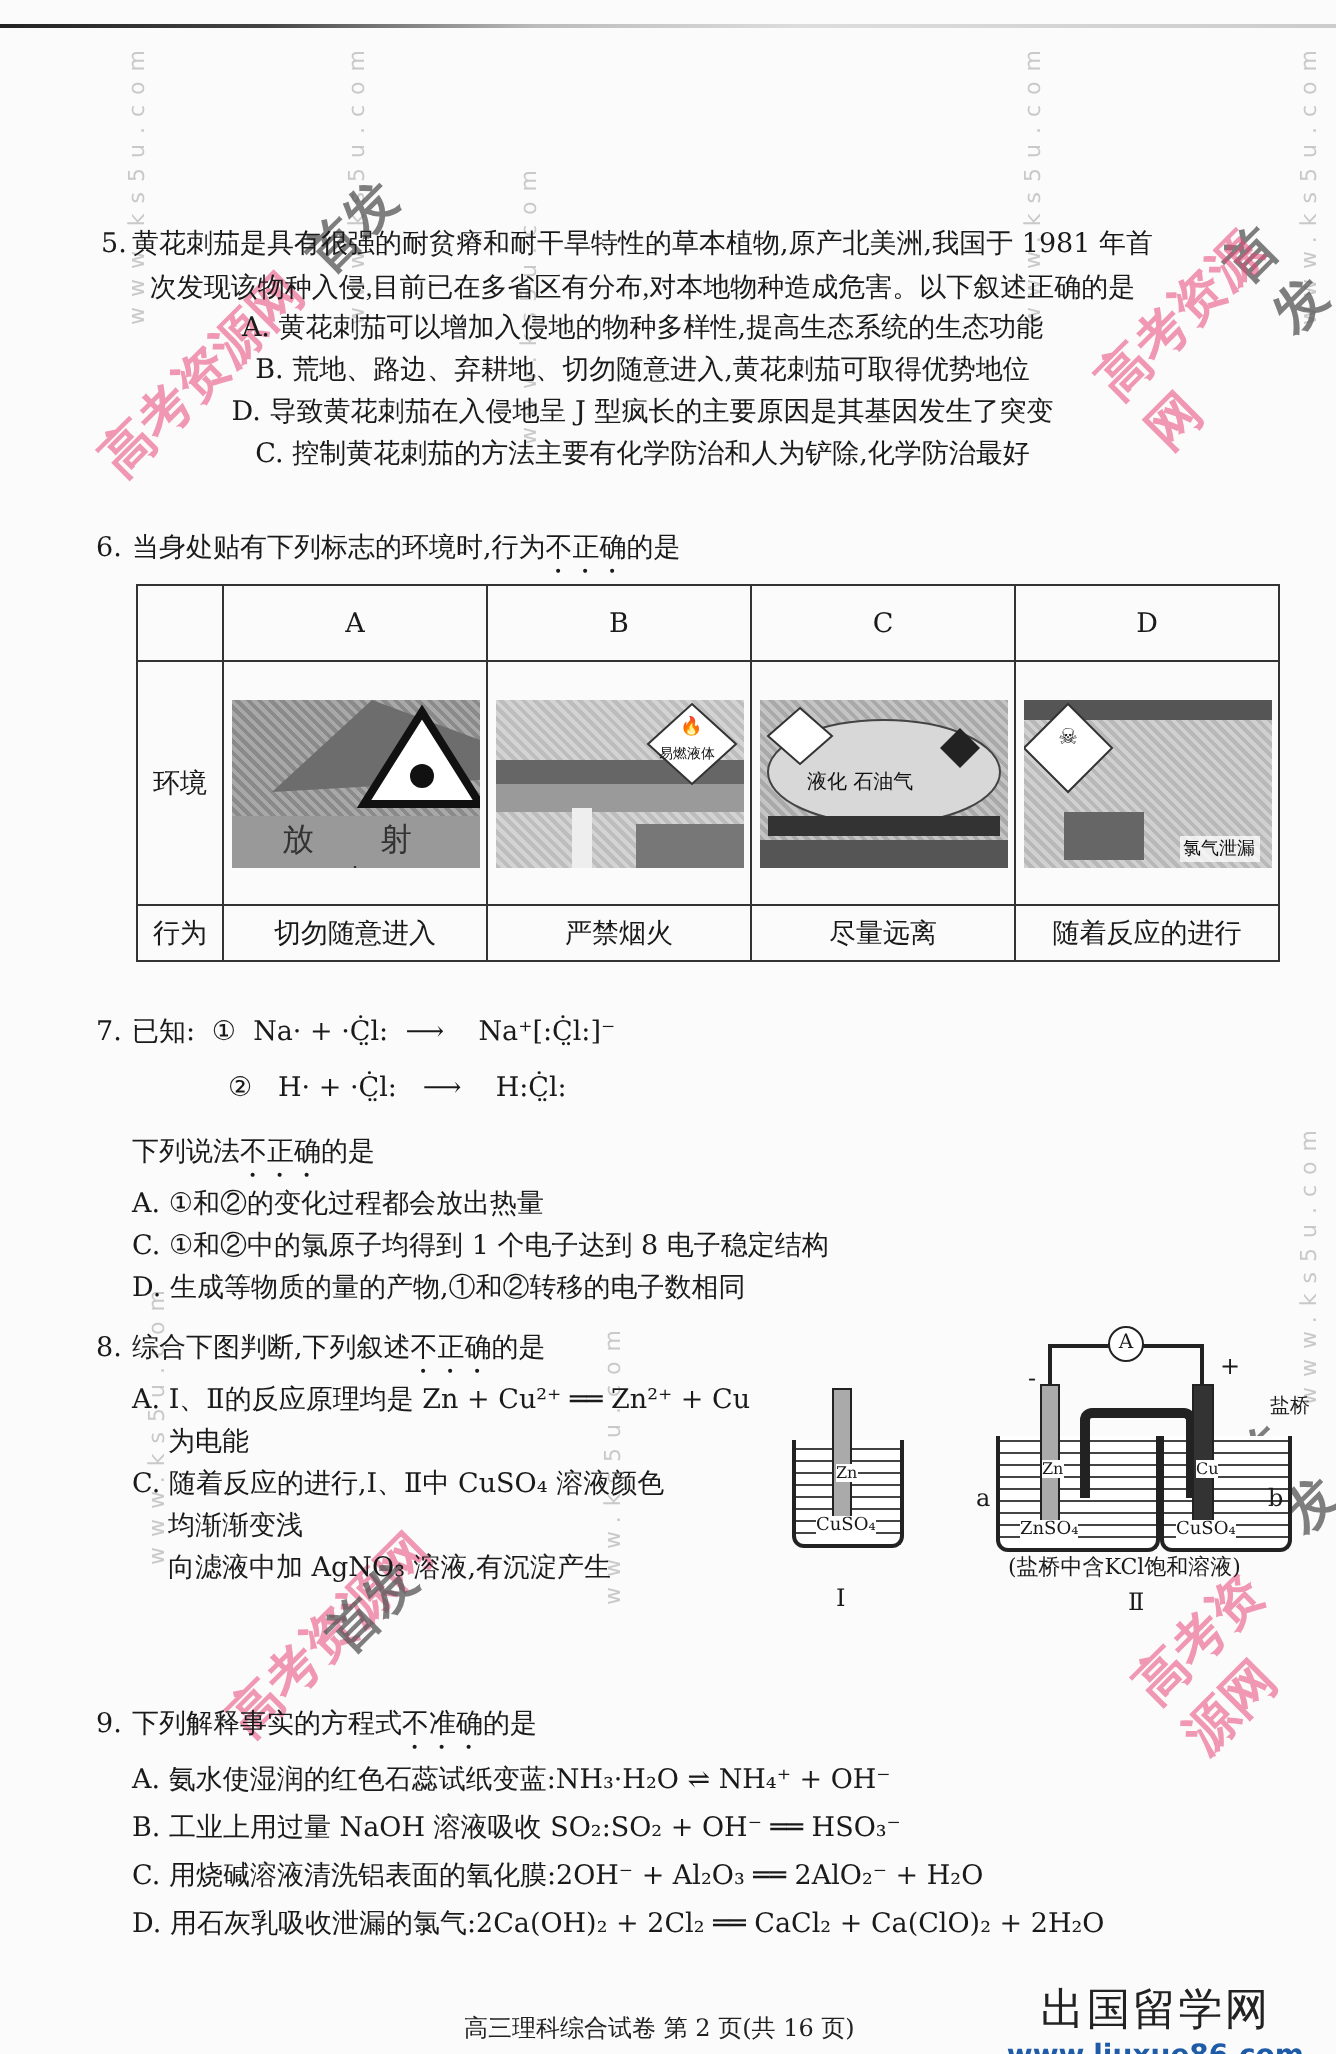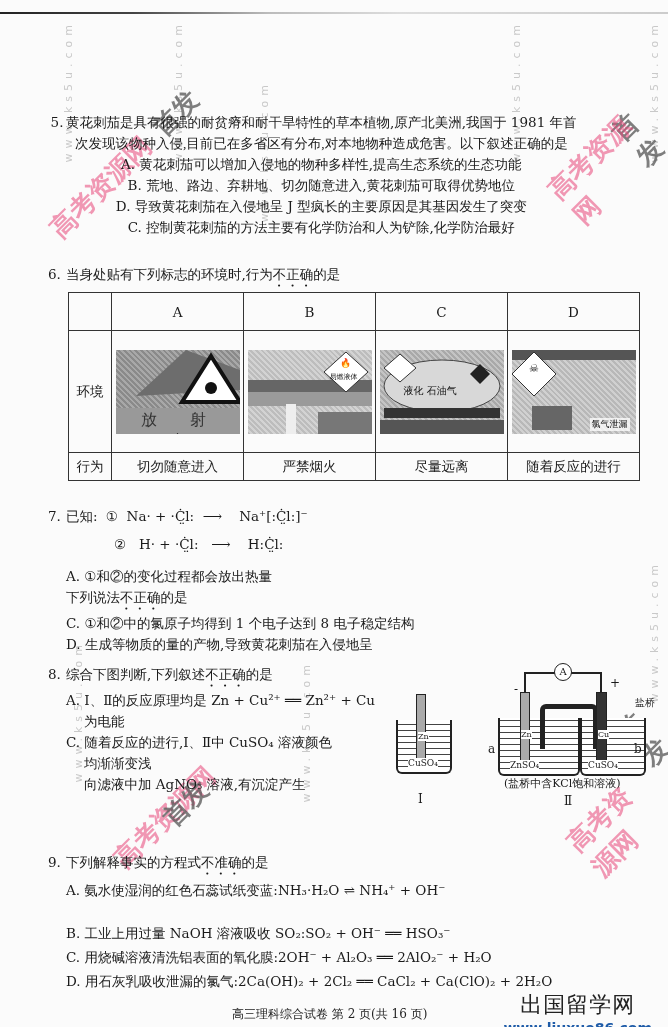--- a/index.html
+++ b/index.html
@@ -137,24 +137,24 @@
     <td>随着反应的进行</td>
   </tr>
 </tbody>
   </table>
 
 <div class="q" style="top:482px;margin-top:24px;">
   <div class="stem" style="height:28px;"><span class="num">7.</span><span>已知:</span>
     <span style="margin-left:4px;"><span>①</span>&nbsp; <span>Na· + ·Ċ̤l:</span> &nbsp;<span>⟶</span>&nbsp;&nbsp;&nbsp; <span>Na⁺[:Ċ̤l:]⁻</span></span>
   </div>
   <div class="stem" style="height:32px;padding-left:66px;"><span>②</span>&nbsp;&nbsp; <span>H· + ·Ċ̤l:</span> &nbsp;&nbsp;<span>⟶</span>&nbsp;&nbsp;&nbsp; <span>H:Ċ̤l:</span></div>
+  <div class="opt"><span>下列说法</span><span class="emph">不正确</span><span>的是</span></div>
   <div class="opt"><span>A.</span> <span>①和②的变化过程都会放出热量</span></div>
-  <div class="opt"><span>下列说法</span><span class="emph">不正确</span><span>的是</span></div>
   <div class="opt"><span>C.</span> <span>①和②中的氯原子均得到 1 个电子达到 8 电子稳定结构</span></div>
-  <div class="opt"><span>D.</span> <span>生成等物质的量的产物,导致黄花刺茄在入侵地呈</span></div>
+  <div class="opt"><span>D.</span> <span>生成等物质的量的产物,①和②转移的电子数相同</span></div>
 </div>
 
 <div class="q" style="top:664px;">
   <div class="stem"><span class="num">8.</span><span>综合下图判断,下列叙述</span><span class="emph">不正确</span><span>的是</span></div>
   <div class="opt"><span>A.</span> <span>Ⅰ、Ⅱ的反应原理均是 Zn + Cu²⁺ ══ Zn²⁺ + Cu</span></div>
   <div class="cont">为电能</div>
   <div class="opt"><span>C.</span> <span>随着反应的进行,Ⅰ、Ⅱ中 CuSO₄ 溶液颜色</span></div>
   <div class="cont">均渐渐变浅</div>
   <div class="cont">向滤液中加 AgNO₃ 溶液,有沉淀产生</div>
 </div>
@@ -185,21 +185,21 @@
   <div class="lbl" style="left:208px;top:100px;font-size:9px;background:#fff;">CuSO₄</div>
   <div class="lbl" style="left:108px;top:82px;">a</div>
   <div class="lbl" style="left:254px;top:82px;">b</div>
   <div class="lbl" style="left:124px;top:116px;font-size:11px;">(盐桥中含KCl饱和溶液)</div>
   <div class="lbl" style="left:184px;top:134px;">Ⅱ</div>
 </div>
 
 <div class="q" style="top:852px;">
   <div class="stem"><span class="num">9.</span><span>下列解释事实的方程式</span><span class="emph">不准确</span><span>的是</span></div>
   <div class="opt" style="line-height:24px;"><span>A.</span> <span>氨水使湿润的红色石蕊试纸变蓝:NH₃·H₂O ⇌ NH₄⁺ + OH⁻</span></div>
-  <div class="opt" style="line-height:24px;margin-top:19px;"><span>B.</span> <span>工业上用过量 NaOH 溶液吸收 SO₂:SO₂ + OH⁻ ══ HSO₃⁻</span></div>
+  <div class="opt" style="line-height:24px;"><span>B.</span> <span>工业上用过量 NaOH 溶液吸收 SO₂:SO₂ + OH⁻ ══ HSO₃⁻</span></div>
   <div class="opt" style="line-height:24px;"><span>C.</span> <span>用烧碱溶液清洗铝表面的氧化膜:2OH⁻ + Al₂O₃ ══ 2AlO₂⁻ + H₂O</span></div>
   <div class="opt" style="line-height:24px;text-align:center;"><span>D.</span> <span>用石灰乳吸收泄漏的氯气:2Ca(OH)₂ + 2Cl₂ ══ CaCl₂ + Ca(ClO)₂ + 2H₂O</span></div>
 </div>
 
 <div class="footer">高三理科综合试卷 第 2 页(共 16 页)</div>
 <div class="brand">
   <div class="cn">出国留学网</div>
   <div class="url">www.liuxue86.com</div>
 </div>
 

